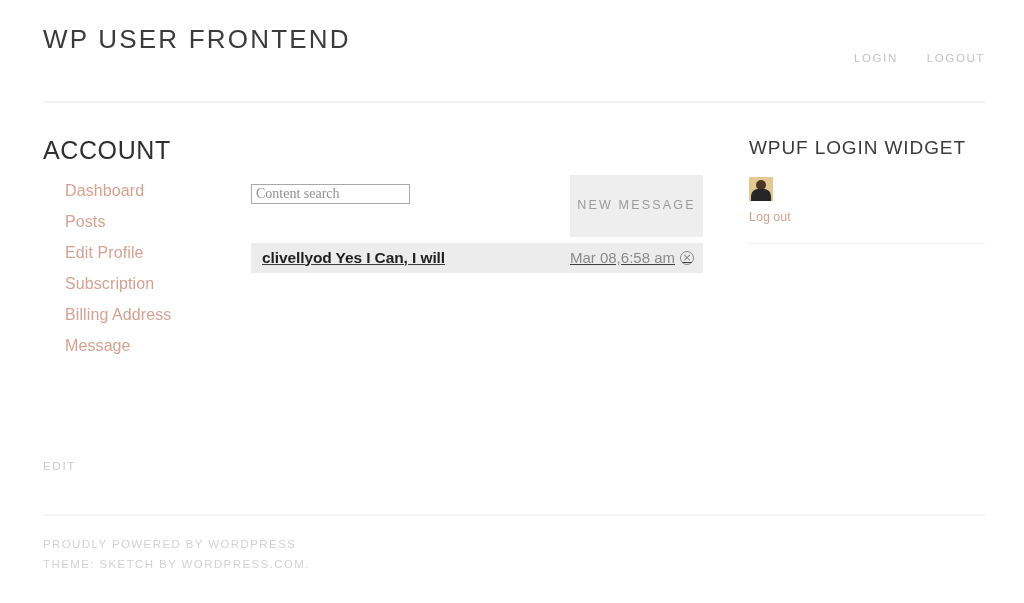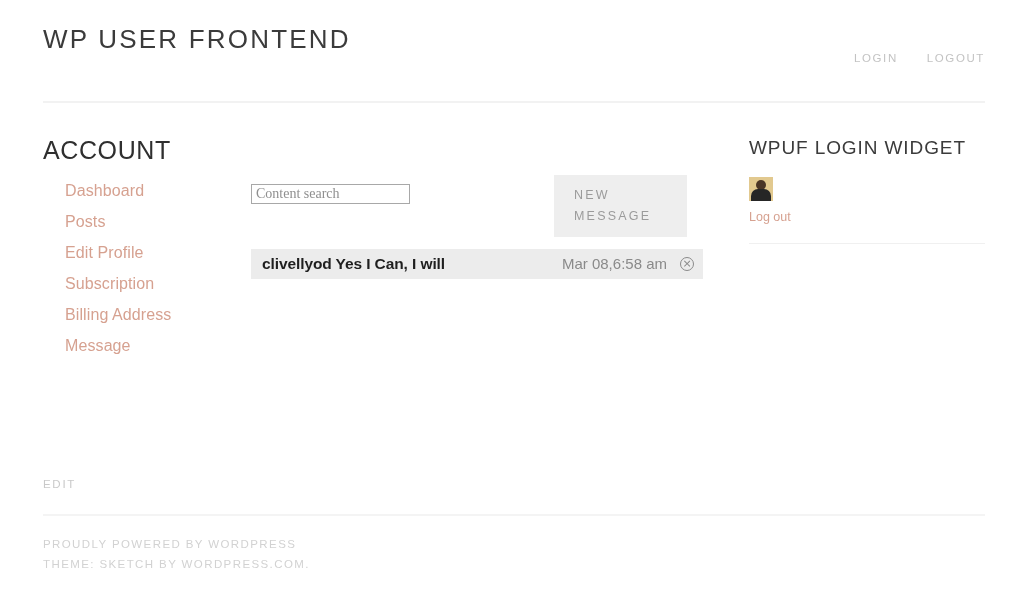--- a/index.html
+++ b/index.html
@@ -141,60 +141,61 @@
     outline: none;
     border-radius: 0;
   }
   .search-input::placeholder {
     color: #8f8f8f;
     font-family: "Liberation Serif", serif;
     opacity: 1;
   }
   .new-message-btn {
     position: absolute;
-    right: 16px;
+    right: 0;
     top: 0;
     width: 133px;
     height: 62px;
     background: #eeeeee;
     border: none;
     color: #9b9b9b;
     font-family: "Liberation Sans", sans-serif;
     font-size: 12.5px;
     letter-spacing: 2.2px;
     text-transform: uppercase;
     line-height: 1.65;
     cursor: pointer;
-    text-align: left;
-    padding: 0 20px;
+    text-align: center;
+    padding: 0 6px;
   }
 
   .message-list {
-    margin-top: 12px;
+    margin-top: 6px;
+    text-decoration: underline;
   }
   .message-row {
     position: relative;
     height: 30px;
     background: #ececec;
     display: flex;
     align-items: center;
     padding: 0 9px 0 11px;
   }
   .msg-text {
     font-size: 15.5px;
     font-weight: 700;
     color: #1f1f1f;
     letter-spacing: -0.1px;
     white-space: nowrap;
   }
   .msg-meta {
     margin-left: auto;
     display: flex;
     align-items: center;
-    gap: 13px;
+    gap: 5px;
   }
   .msg-date {
     font-size: 15px;
     color: #8a8a8a;
     white-space: nowrap;
   }
   .msg-delete {
     width: 14px;
     height: 14px;
     border: 1.3px solid #8a8a8a;
@@ -206,21 +207,21 @@
     align-items: center;
     justify-content: center;
     cursor: pointer;
     flex: 0 0 auto;
     font-family: "DejaVu Sans", sans-serif;
   }
 
   .edit-link {
     position: absolute;
     left: 0;
-    top: 303px;
+    top: 285px;
     font-size: 11.5px;
     letter-spacing: 1.7px;
     color: #c9c9c9;
     text-transform: uppercase;
     text-decoration: none;
     cursor: pointer;
   }
 
   
   .widget-col {

